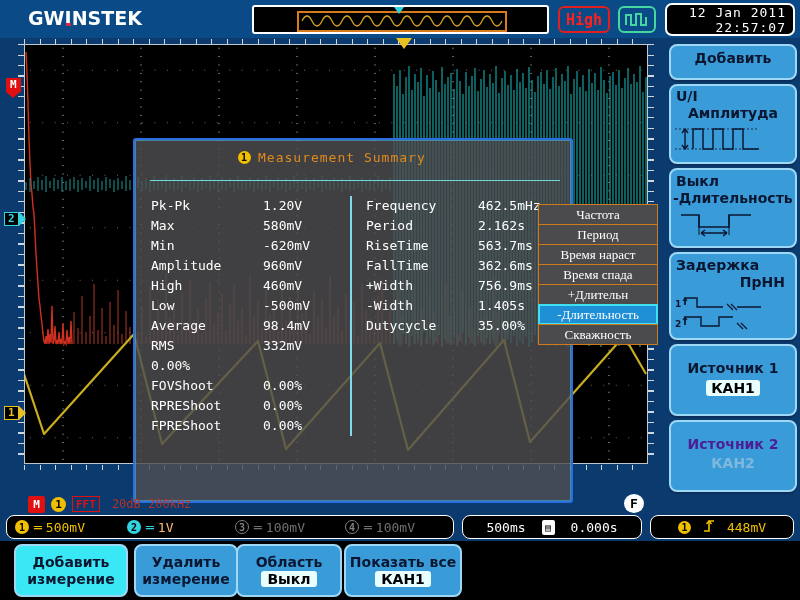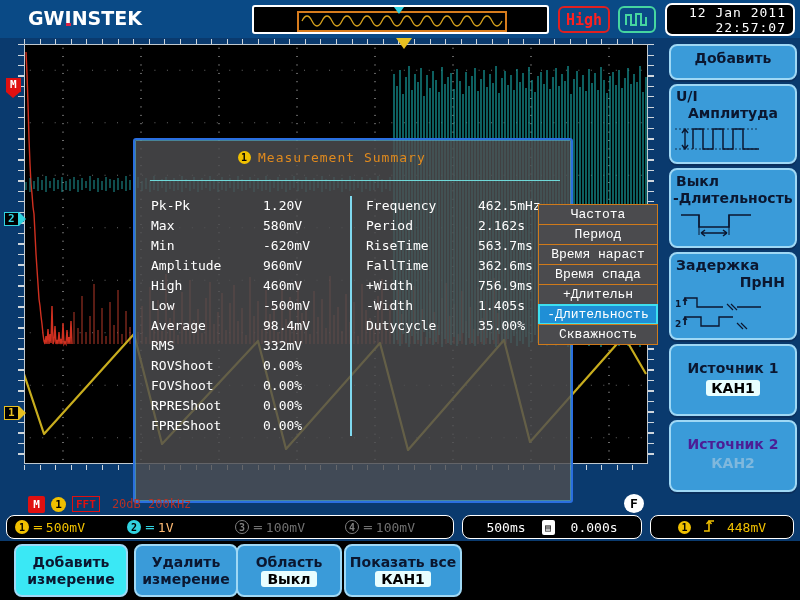--- a/index.html
+++ b/index.html
@@ -134,21 +134,21 @@
     display:flex; color:#ffffff; font-family:"DejaVu Sans Mono", monospace;
     font-size:13px; line-height:20px; letter-spacing:0px;
   }
   .mrow .k{ width:112px; }
   .mrow .v{ }
 
   
   #ctxmenu{ position:absolute; left:538px; top:167px; width:120px; }
   .ctxitem{
     height:21px; background:#4b4b4e; border:1px solid #d07a1a;
-    color:#fff; font-family:Liberation Mono, monospace; font-size:13px;
+    color:#fff; font-family:Liberation Serif, serif; font-size:13px;
     display:flex; align-items:center; justify-content:center;
     margin-top:-1px;
   }
   .ctxitem.sel{ background:#1f8fd6; border:2px solid #3de0f0; color:#fff; }
 
   
   #chipsrow{ position:absolute; left:28px; top:457px; height:18px; display:flex; align-items:center; gap:6px; }
   .chip{
     font-family:"DejaVu Sans Mono", monospace; font-size:11px; font-weight:bold;
     display:flex; align-items:center; justify-content:center;
@@ -340,21 +340,20 @@
             </div>
           <div class="mrow">
               <span class="k">Average</span>
               <span class="v">98.4mV</span>
             </div>
           <div class="mrow">
               <span class="k">RMS</span>
               <span class="v">332mV</span>
             </div>
           <div class="mrow">
-              <span class="k">ROVShoot</span>
               <span class="v">0.00%</span>
             </div>
           <div class="mrow">
               <span class="k">FOVShoot</span>
               <span class="v">0.00%</span>
             </div>
           <div class="mrow">
               <span class="k">RPREShoot</span>
               <span class="v">0.00%</span>
             </div>

